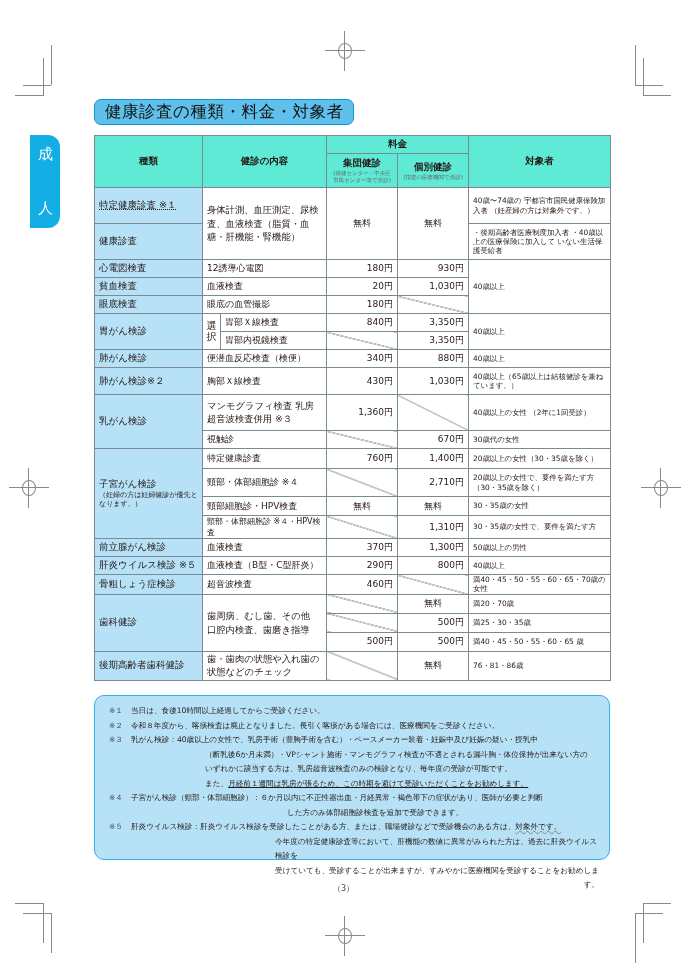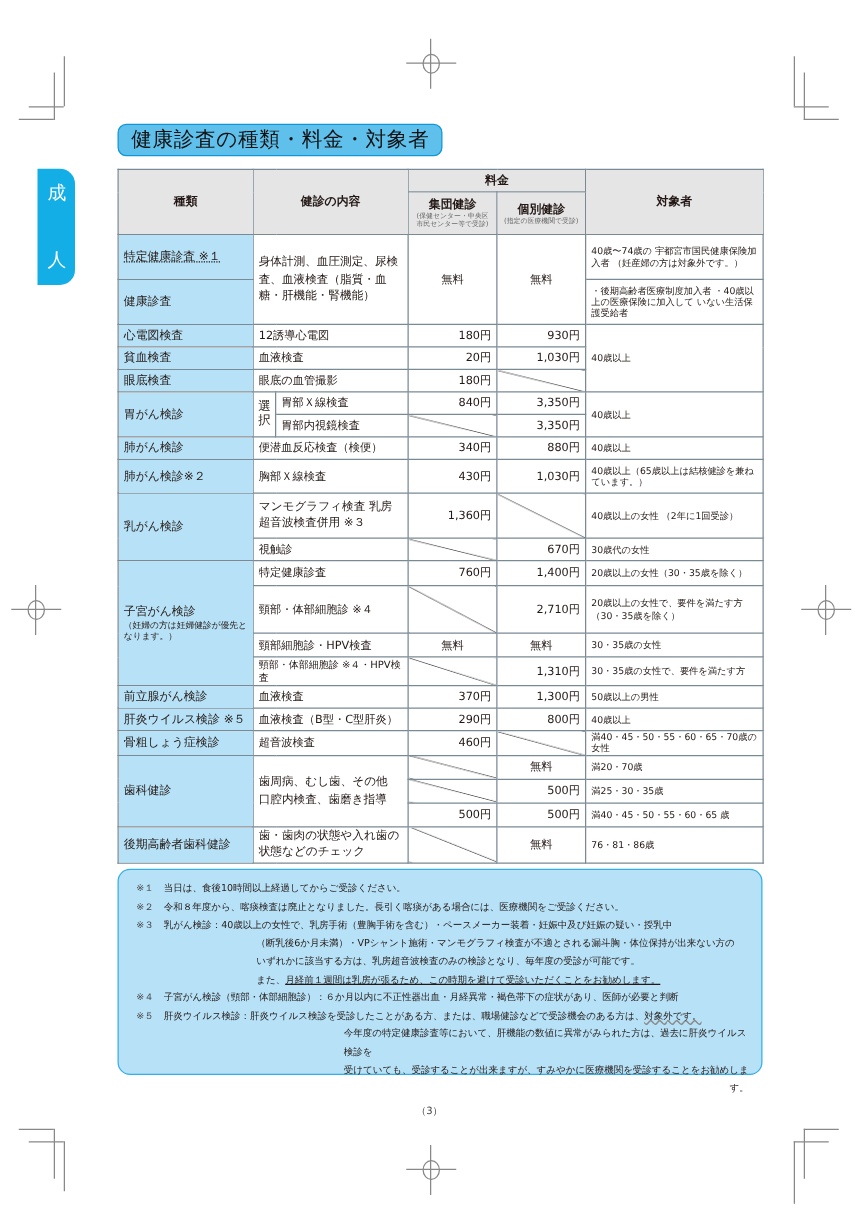--- a/index.html
+++ b/index.html
@@ -16,21 +16,21 @@
            background:#5fc0ec; border:1.5px solid #0f97d6; border-radius:7px;
            font-size:16.5px; line-height:24px; color:#111; letter-spacing:0.5px; }
   .side-tab { position:absolute; left:30px; top:135px; width:30px; height:93px;
               background:#14aee7; border-radius:0 12px 12px 0; color:#fff; font-size:15px; }
   .side-tab span { position:absolute; left:8px; }
 
   table.main { position:absolute; left:94px; top:135px; width:516px;
                border-collapse:collapse; table-layout:fixed; font-size:9px; }
   table.main td, table.main th { border:1px solid #7a8a94; padding:0 4px; height:17px;
                vertical-align:middle; position:relative; overflow:hidden; }
-  table.main th { background:#e5e5e5; font-weight:bold; font-size:9.5px; text-align:center; }
+  table.main th { background:#5eead4; font-weight:bold; font-size:9.5px; text-align:center; }
   td.kind { background:#b6e1f6; font-weight:normal; font-size:9.5px; }
   td.num { text-align:right; }
   td.ctr { text-align:center; }
   td.tgt { font-size:7.4px; line-height:1.25; }
   .sub { display:block; font-size:5.5px; font-weight:normal; color:#666; line-height:1.2; }
   .note-ref { text-decoration:underline dotted; }
   td.diag { background:
       linear-gradient(to top right, transparent calc(50% - 0.6px), #555 50%, transparent calc(50% + 0.6px)); }
   .small-kind { display:block; font-size:7px; line-height:1.25; }
   .sel { width:16px; text-align:center; font-size:10px; line-height:1.05; padding:0 !important; }
@@ -203,21 +203,21 @@
   <tr style="height:20px;">
     <td rowspan="4" class="kind">
       <span>子宮がん検診</span>
       <span class="small-kind">（妊婦の方は妊婦健診が優先となります。）</span>
     </td>
     <td colspan="2">特定健康診査</td>
     <td class="num">760円</td>
     <td class="num">1,400円</td>
     <td class="tgt">20歳以上の女性（30・35歳を除く）</td>
   </tr>
-  <tr style="height:38px;">
+  <tr style="height:28px;">
     <td colspan="2">頸部・体部細胞診 ※４</td>
     <td class="diag"></td>
     <td class="num">2,710円</td>
     <td class="tgt">20歳以上の女性で、要件を満たす方 （30・35歳を除く）</td>
   </tr>
   <tr style="height:19px;">
     <td colspan="2">頸部細胞診・HPV検査</td>
     <td class="ctr">無料</td>
     <td class="ctr">無料</td>
     <td class="tgt">30・35歳の女性</td>
@@ -296,20 +296,21 @@
   <div class="indent" style="line-height:14.5px;">（断乳後6か月未満）・VPシャント施術・マンモグラフィ検査が不適とされる漏斗胸・体位保持が出来ない方の</div>
   <div class="indent" style="line-height:14.5px;">いずれかに該当する方は、乳房超音波検査のみの検診となり、毎年度の受診が可能です。</div>
   <div class="indent" style="line-height:14.5px;">
     <span>また、</span><span class="u">月経前１週間は乳房が張るため、この時期を避けて受診いただくことをお勧めします。</span>
   </div>
   <div class="note-row">
     <span class="note-num">※４</span>
       <span class="note-head">子宮がん検診（頸部・体部細胞診）：</span>
       <span>６か月以内に不正性器出血・月経異常・褐色帯下の症状があり、医師が必要と判断</span>
   </div>
+  <div class="indent2" style="line-height:14.5px;">した方のみ体部細胞診検査を追加で受診できます。</div>
   <div class="note-row">
     <span class="note-num">※５</span>
       <span class="note-head">肝炎ウイルス検診：</span>
       <span>肝炎ウイルス検診を受診したことがある方、または、職場健診などで受診機会のある方は、</span>
       <span class="uw">対象外です。</span>
   </div>
   <div class="indent3" style="line-height:14.5px;">今年度の特定健康診査等において、肝機能の数値に異常がみられた方は、過去に肝炎ウイルス検診を</div>
   <div class="indent3" style="line-height:14.5px;text-align:right;">受けていても、受診することが出来ますが、すみやかに医療機関を受診することをお勧めします。</div>
 </div>
 

